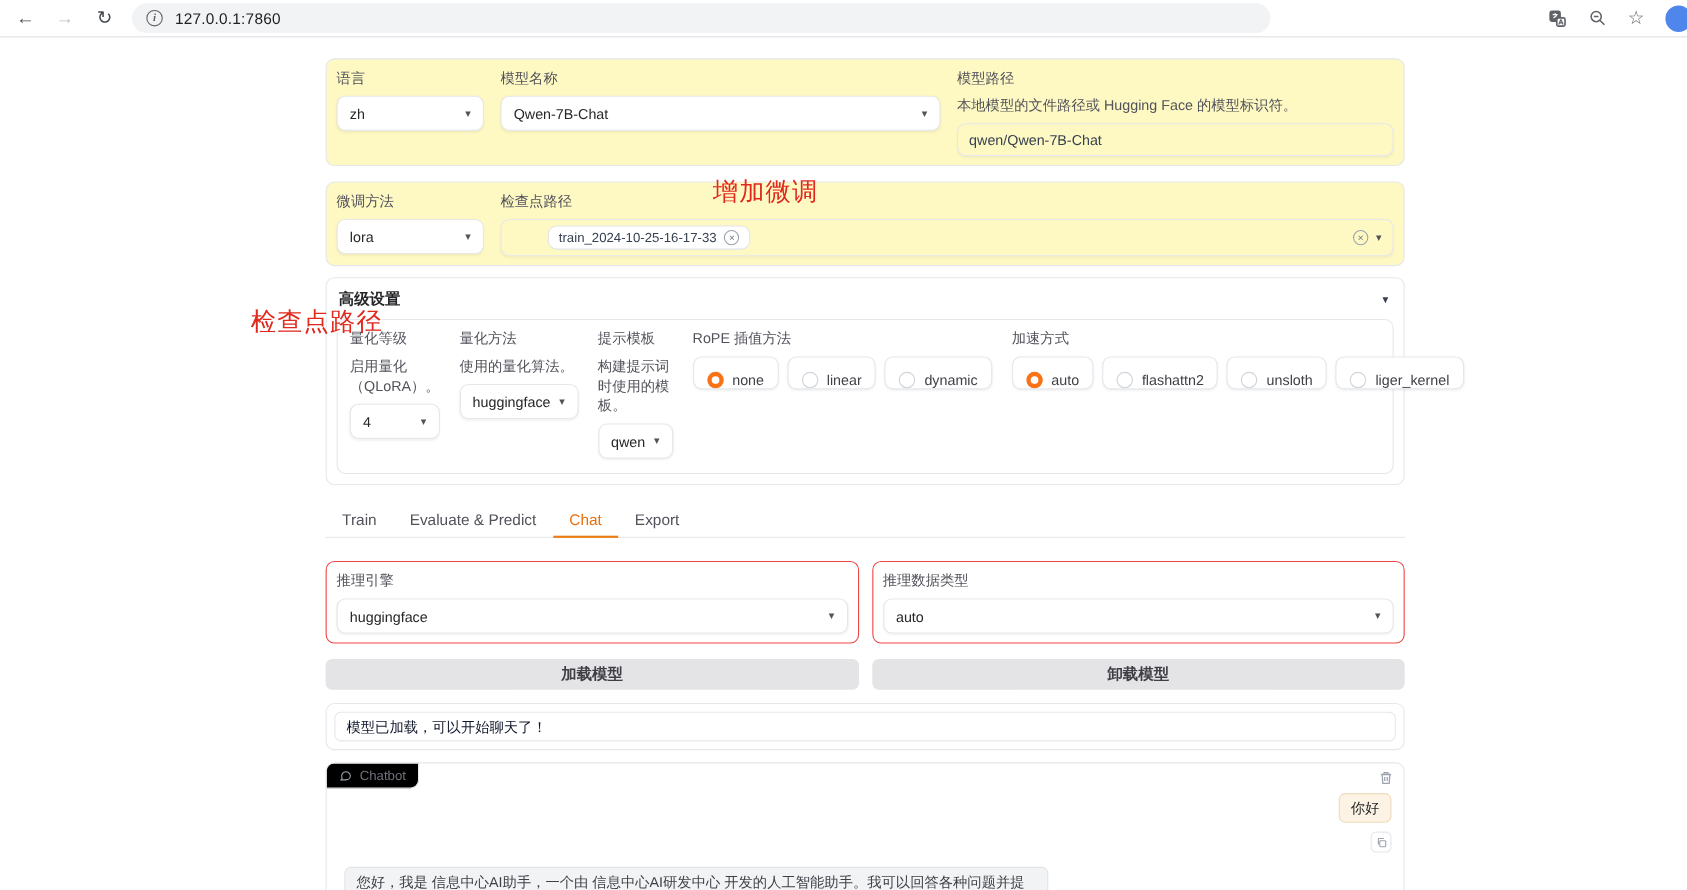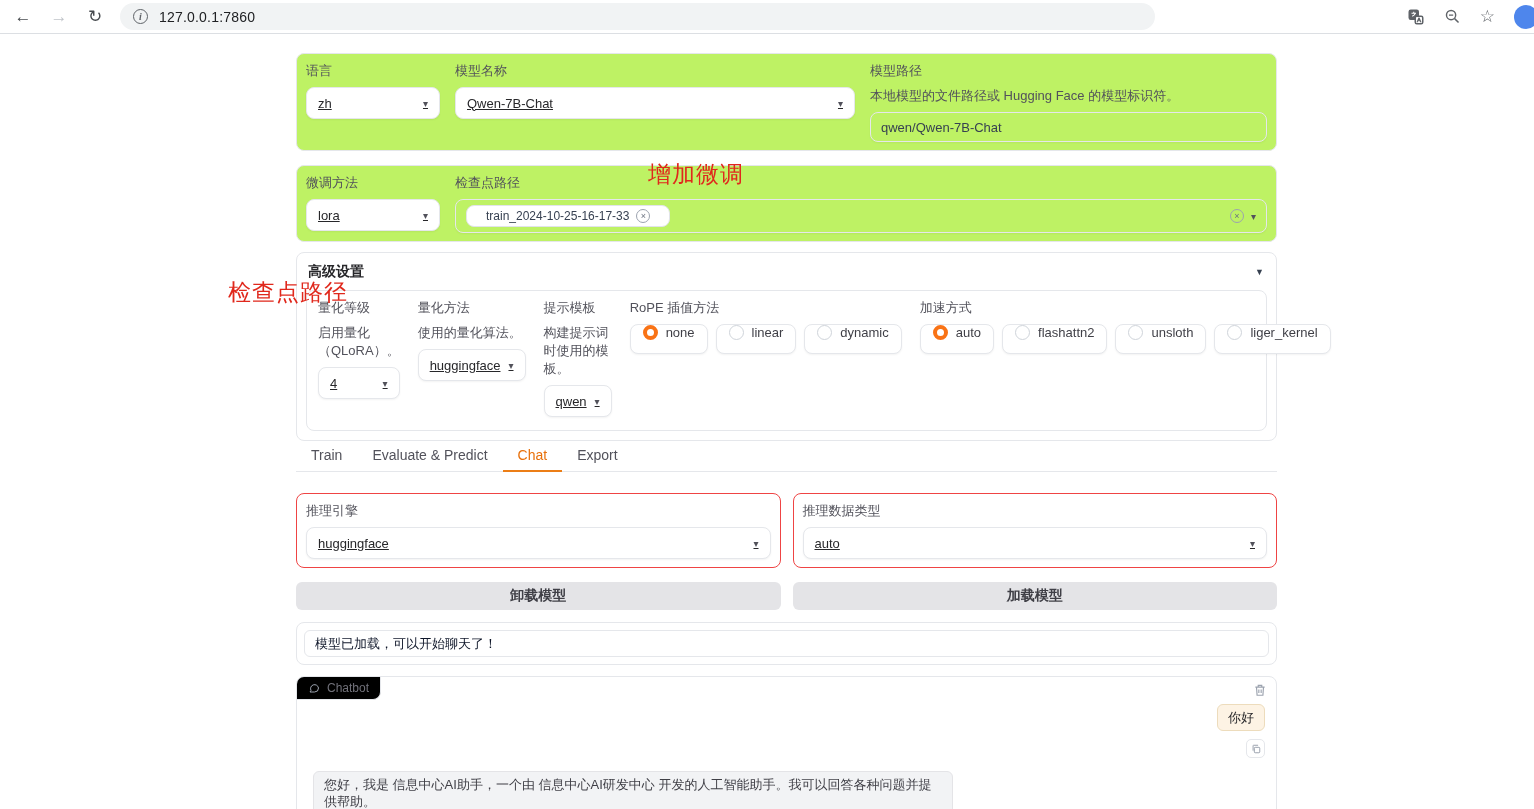--- a/index.html
+++ b/index.html
@@ -18,57 +18,57 @@
     font-family:"Liberation Serif",serif; font-style:italic; font-weight:bold; flex:none;}
   .url-text { font-size:14px; color:#202124; letter-spacing:.2px; }
   .chrome-right { margin-left:auto; display:flex; align-items:center; gap:19px; }
   .chrome svg { display:block; }
   .avatar { width:24px; height:24px; border-radius:50%; background:#4e86ec; margin-right:-16px; flex:none;}
   .star-ic { font-size:17px; color:#5f6368; }
 
   
   .page { width:981px; margin:19px 0 0 296px; position:relative; font-size:13px; color:#27272a; }
   .group { border:1px solid #e5e7eb; border-radius:8px; padding:8px 9px; display:flex;
-    gap:15px; align-items:flex-start; background:#bef264; }
+    gap:15px; align-items:flex-start; background:#fef9c3; }
   .lbl { color:#52525b; font-size:13px; margin-bottom:7px; display:block; }
   .info { color:#52525b; font-size:13px; margin-bottom:7px; display:block; }
   .dd { display:flex; align-items:center; justify-content:space-between; gap:8px;
     border:1px solid #e5e7eb; border-radius:8px; height:32px; padding:0 11px; background:#fff;
-    color:#27272a; font-size:13px; box-shadow:0 1px 2px rgba(0,0,0,.05); cursor:pointer;text-decoration:underline; }
+    color:#27272a; font-size:13px; box-shadow:0 1px 2px rgba(0,0,0,.05); cursor:pointer; }
   .caret { color:#52525b; font-size:10px; }
 
   .row1 { margin-bottom:14px; }
   .f-lang { width:134px; } .f-model { width:400px; } .f-path { flex:1; }
   .txt-input { border:1px solid #e5e7eb; border-radius:8px; height:30px; display:flex;
     align-items:center; padding:0 10px; font-size:13px; color:#374151; box-shadow:0 1px 2px rgba(0,0,0,.05);}
 
   .row2 { margin-bottom:10px; position:relative; }
   .f-method { width:134px; } .f-ckpt { flex:1; }
   .multisel { border:1px solid #e5e7eb; border-radius:8px; height:34px; display:flex;
     align-items:center; padding:0 10px; gap:8px; box-shadow:0 1px 2px rgba(0,0,0,.05); }
   .token { display:flex; align-items:center; gap:7px; border:1px solid #e2e4e9; border-radius:8px;
-    padding:3px 19px; font-size:12px; color:#374151; background:#fff; }
+    padding:3px 9px; font-size:12px; color:#374151; background:#fff;margin-left:32px; }
   .xcirc { width:14px; height:14px; border:1px solid #9ca3af; border-radius:50%; color:#6b7280;
     font-size:9px; line-height:12px; text-align:center; cursor:pointer; flex:none;}
   .ms-right { margin-left:auto; display:flex; align-items:center; gap:7px; }
 
   .annotation { position:absolute; color:#e0281c; font-size:23px; letter-spacing:1px;
     font-weight:500; pointer-events:none; white-space:nowrap; }
   .anno-1 { left:352px; top:106px; }
   .anno-2 { left:-68px; top:224px; }
 
-  .accordion { border:1px solid #e5e7eb; border-radius:8px; padding:7px 9px 9px; margin-bottom:1px; }
+  .accordion { border:1px solid #e5e7eb; border-radius:8px; padding:7px 9px 9px; margin-bottom:18px; }
   .acc-head { display:flex; justify-content:space-between; align-items:center; padding:3px 3px 9px 2px; cursor:pointer;}
   .acc-title { font-size:14px; font-weight:bold; color:#27272a; }
   .acc-arrow { font-size:9px; color:#374151; }
   .adv-row { display:flex; gap:18px; align-items:flex-start; border:1px solid #e5e7eb;
     border-radius:8px; padding:8px 11px 13px; }
   .f-qbit { width:120px; } .f-qmethod { width:122px; } .f-template { width:125px; }
   .chips { display:flex; gap:8px; }
-  .chip { display:flex; align-items:flex-start; gap:8px; border:1px solid #e5e7eb; border-radius:8px;
+  .chip { display:flex; align-items:flex-end; gap:8px; border:1px solid #e5e7eb; border-radius:8px;
     padding:0 12px; height:30px; font-size:13px; color:#3f3f46; background:#fff;
     box-shadow:0 1px 2px rgba(0,0,0,.05); cursor:pointer; white-space:nowrap;}
   .radio { width:15px; height:15px; border-radius:50%; border:1px solid #cfd4da; background:#fff; flex:none;}
   .radio.sel { border:4.5px solid #f97316; }
 
   .tabs { display:flex; border-bottom:1px solid #e5e7eb; margin-bottom:21px; }
   .tab { padding:5px 15px 7px; font-size:14px; color:#52525b; cursor:pointer; }
   .tab.active { color:#e8700a; border-bottom:2px solid #ec7e16; margin-bottom:-1px; }
 
   .infer-row { display:flex; gap:12px; margin-bottom:14px; }
@@ -270,22 +270,22 @@
     <div class="block">
       <span class="lbl">推理数据类型</span>
       <div class="dd">
         <span>auto</span>
         <span class="caret">▾</span>
       </div>
     </div>
   </div>
 
   <div class="btn-row">
+    <div class="btn">加载模型</div>
     <div class="btn">卸载模型</div>
-    <div class="btn">加载模型</div>
   </div>
 
   <div class="status-block">
     <div class="status-input">
       <span>模型已加载，可以开始聊天了！</span>
     </div>
   </div>
 
   <div class="chatbot">
     <div class="cb-label">

